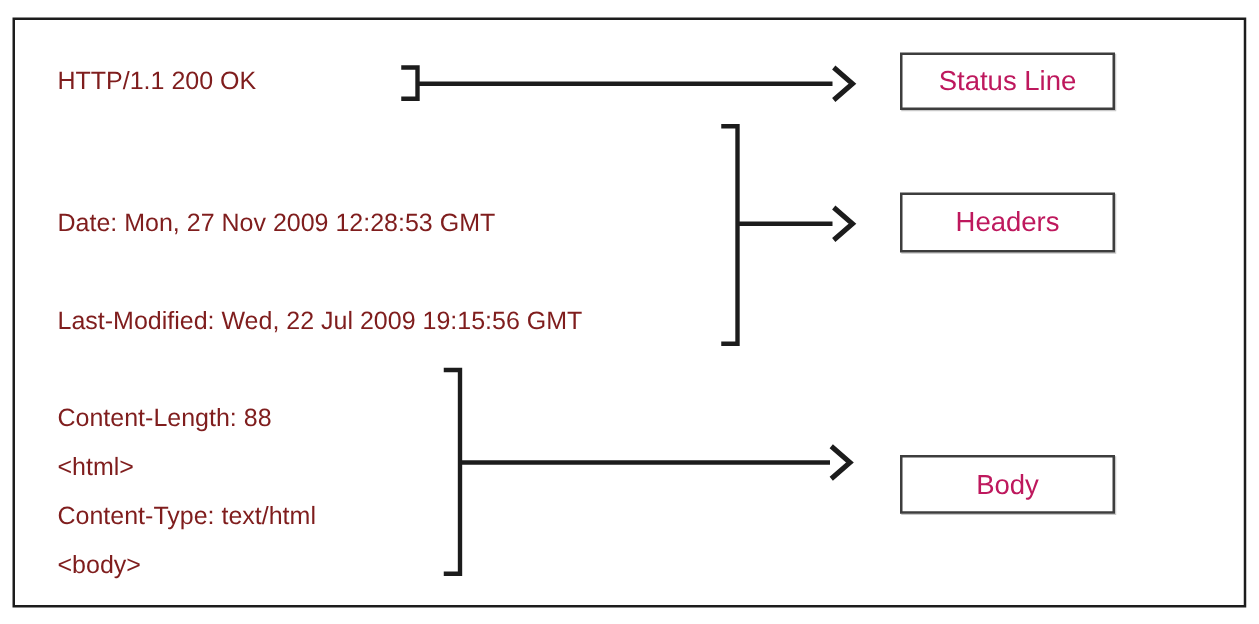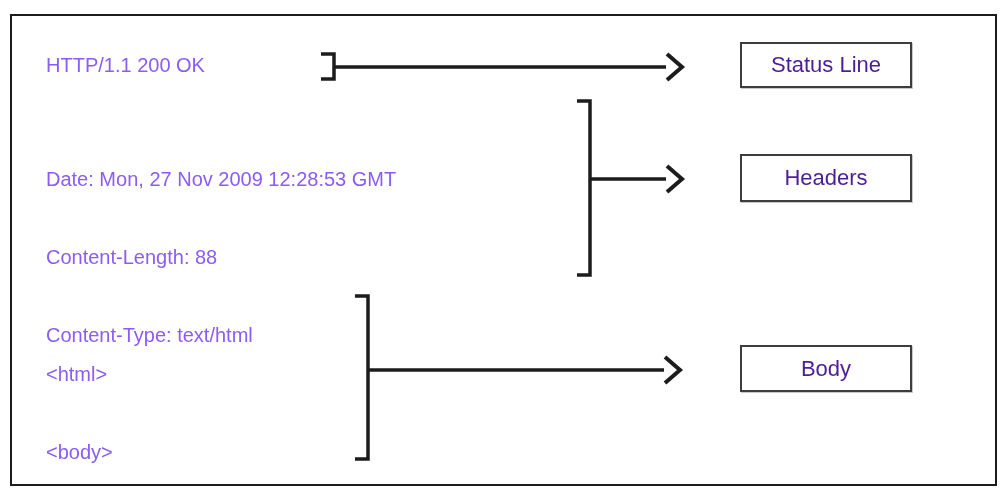--- a/index.html
+++ b/index.html
@@ -13,21 +13,21 @@
   }
   .frame {
     position: absolute;
     left: 10px; top: 14px;
     width: 983px; height: 468px;
     border: 2px solid #1c1c1c;
     background: #ffffff;
   }
   .green-text {
     position: absolute;
-    color: #8b5cf6;
+    color: #7f1d1d;
     font-size: 20px;
     line-height: 26px;
     white-space: pre;
   }
   .status-line-text { left: 46px; top: 52px; }
   .headers-block    { left: 46px; top: 114px; }
   .body-block       { left: 46px; top: 309px; }
   .connector-svg {
     position: absolute;
     left: 0; top: 0;
@@ -36,40 +36,40 @@
   }
   .label-box {
     position: absolute;
     left: 720px;
     width: 168px;
     border: 2px solid #3d3d3d;
     background: #ffffff;
     display: flex;
     align-items: center;
     justify-content: center;
-    color: #4c1d95;
+    color: #be185d;
     font-size: 22px;
     box-shadow: 1px 1px 0 #c9c9c9;
-    margin-left: 20px;
   }
   .box-status  { top: 42px;  height: 42px; }
   .box-headers { top: 154px; height: 44px; }
-  .box-body    { top: 345px; height: 43px; justify-content: center; }
+  .box-body    { top: 364px; height: 43px; justify-content: center; }
 </style>
 </head>
 <body>
 
 <div class="canvas">
 
   <div class="frame"></div>
 
   <div class="green-text status-line-text">HTTP/1.1 200 OK</div>
 
   <div class="green-text headers-block">
     <div>Date: Mon, 27 Nov 2009 12:28:53 GMT</div>
+    <div>Last-Modified: Wed, 22 Jul 2009 19:15:56 GMT</div>
     <div>Content-Length: 88</div>
     <div>Content-Type: text/html</div>
     
   </div>
 
   <div class="green-text body-block">
     <div>&lt;html&gt;</div>
     <div>&lt;body&gt;</div>
     
     

